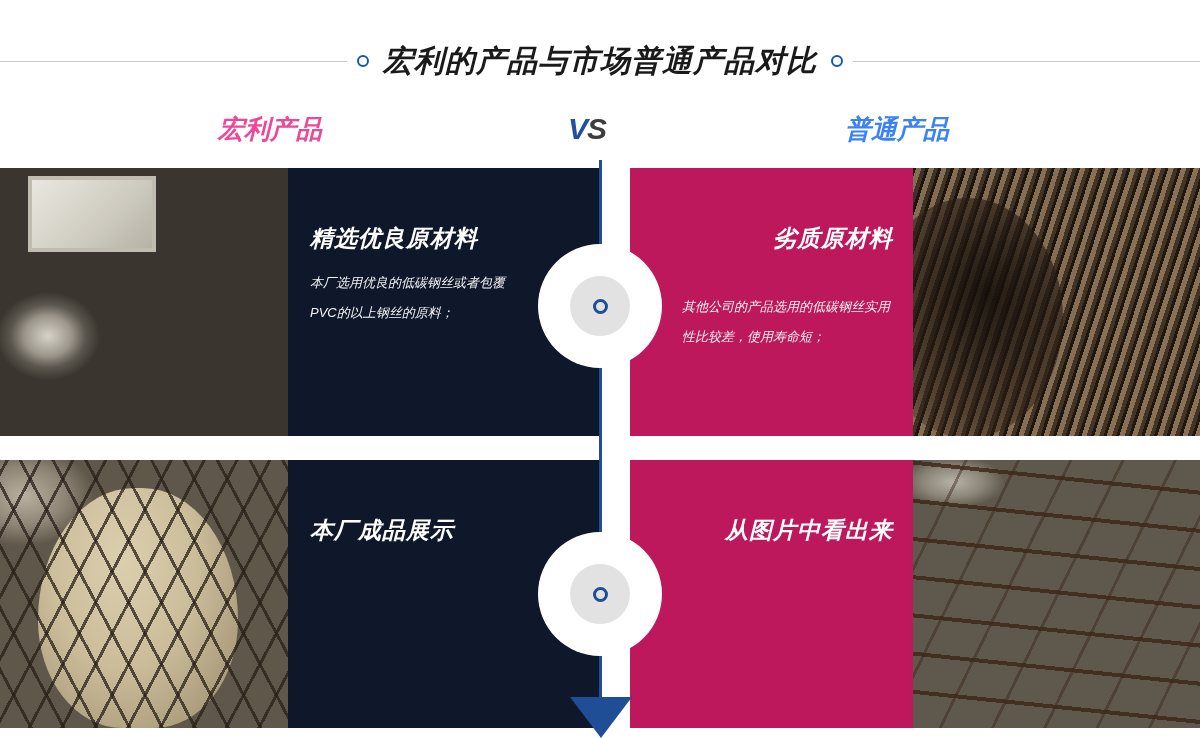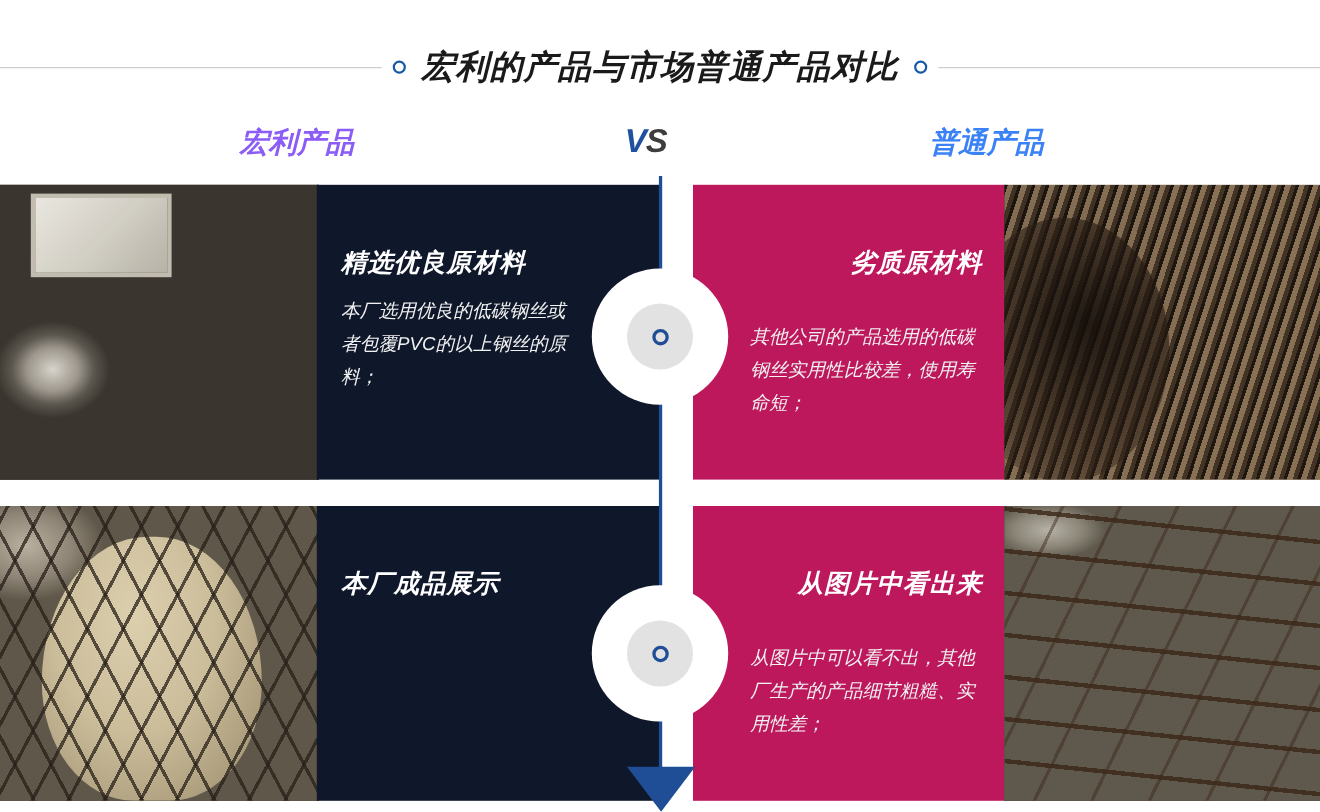--- a/index.html
+++ b/index.html
@@ -56,21 +56,21 @@
     position: absolute;
     left: 0; top: 112px;
     width: 1200px; height: 52px;
   }
   .hdr {
     position: absolute;
     font-size: 26px;
     font-weight: bold;
     white-space: nowrap;
   }
-  .hdr-left  { left: 218px; top: 0; color: #8b5cf6; }
+  .hdr-left  { left: 218px; top: 0; color: #ec4899; }
   .hdr-vs    { left: 568px; top: 0; color: #3d3d3d; font-size: 30px; font-style: italic; font-weight: bold; letter-spacing: -1px; }
   .hdr-vs .v { color: #1f51a0; }
   .hdr-vs .s { color: #3d3d3d; }
   .hdr-right { left: 845px; top: 0; color: #3b82f6; }
 
   
   .rows { position: absolute; left: 0; top: 168px; width: 1200px; height: 570px; }
 
   .row { position: absolute; left: 0; width: 1200px; height: 268px; }
   .row-1 { top: 0; }
@@ -90,21 +90,21 @@
     font-size: 23px;
     font-weight: bold;
     color: #ffffff;
     letter-spacing: 1px;
     margin-bottom: 14px;
     white-space: nowrap;
   }
   .right-al .panel-title { text-align: right; }
 
   .panel-body {
-    font-size: 17px;
+    font-size: 13px;
     line-height: 30px;
     color: #f2f2f2;
     max-width: 215px;
   }
   .right-al .panel-body { margin-left: auto; margin-top: 38px; }
 
   
   .photo { position: absolute; inset: 0; }
 
   
@@ -287,21 +287,20 @@
         <div class="photo photo-gabion-good"></div>
       </div>
       <div class="cell txt-left">
         <div class="panel-inner">
           <div class="panel-title">本厂成品展示</div>
         </div>
       </div>
       <div class="cell txt-right">
         <div class="panel-inner right-al">
           <div class="panel-title">从图片中看出来</div>
-          <div class="panel-body">从图片中可以看不出，其他厂生产的产品细节粗糙、实用性差；</div>
         </div>
       </div>
       <div class="cell img-right">
         <div class="photo photo-gabion-bad"></div>
       </div>
     </div>
   </div>
 
   <div class="axis"></div>
   <div class="node node-1">

